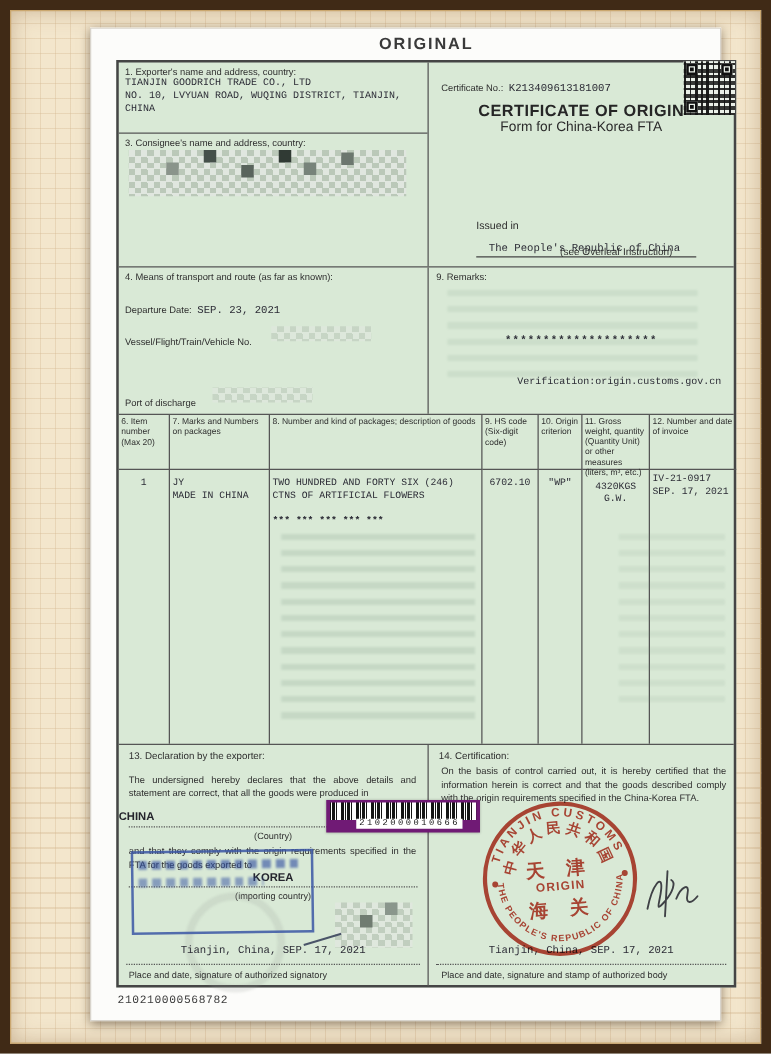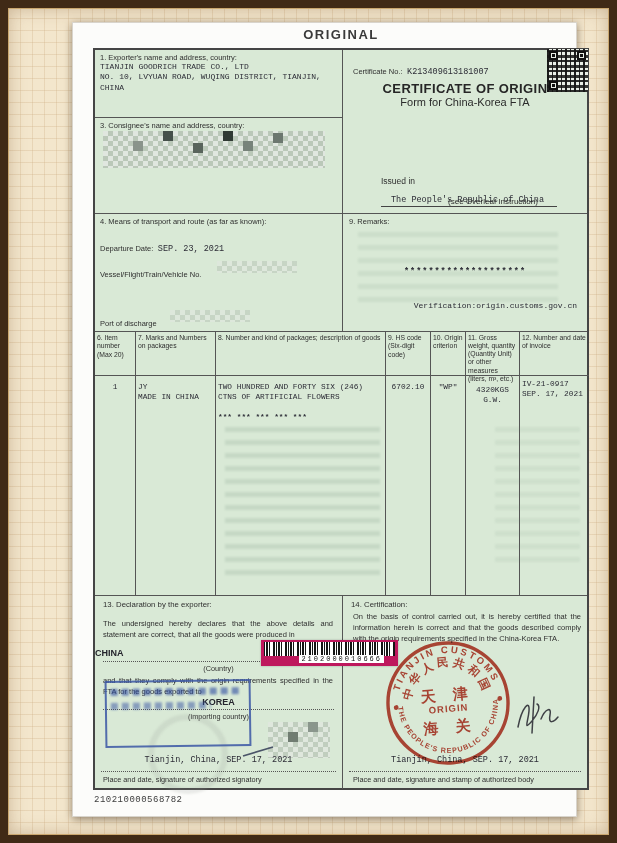--- a/index.html
+++ b/index.html
@@ -32,21 +32,21 @@
   .td{font-family:"Liberation Mono","DejaVu Sans Mono",monospace;font-size:7.8px;padding-top:7px;color:#2c2c36;}
   
   .mosaic{position:absolute;image-rendering:pixelated;
     background-image:repeating-conic-gradient(rgba(150,160,150,.45) 0 25%, rgba(225,230,224,.9) 0 50%);
     background-size:10px 10px;}
   .mcell{position:absolute;width:10px;height:10px;background:#45504a;}
   
   .ghost{position:absolute;background:repeating-linear-gradient(180deg, rgba(100,135,115,.16) 0 5px, transparent 5px 13px);
     filter:blur(.8px);}
   
-  .barcode{position:absolute;left:166px;top:590px;width:137px;height:26px;background:#be185d;z-index:3;
+  .barcode{position:absolute;left:166px;top:590px;width:123px;height:26px;background:#701a75;z-index:3;
     box-shadow:0 0 2px rgba(0,0,0,.25);}
   .bars{position:absolute;left:3px;right:3px;top:2px;height:14px;
     background:repeating-linear-gradient(90deg,#141414 0 1px,#fff 1px 2px,#141414 2px 4px,#fff 4px 5px,#141414 5px 6px,#fff 6px 9px,#141414 9px 11px,#fff 11px 12px);}
   .bar-digits{position:absolute;right:14px;top:15px;font-size:7px;letter-spacing:2px;color:#111;
     font-family:"Liberation Mono",monospace;background:#fff;padding:0 2px;}
   
   .qr{position:absolute;right:-1px;top:-1px;width:41px;height:43px;z-index:2;
     background-color:#dfe9dc;
     background-image:
       repeating-linear-gradient(90deg, rgba(20,20,20,.95) 0 2px, transparent 2px 5px, rgba(20,20,20,.9) 5px 6px, transparent 6px 9px),
@@ -66,21 +66,21 @@
 <div id="stage">
   <div class="matte"></div>
   <div class="paper">
 
     <div class="title-original">ORIGINAL</div>
 
     <div class="form">
 
       <div class="row" style="height:164px;border-bottom:1px solid #555;">
         <div class="cellL">
-          <div style="position:relative;height:68px;border-bottom:1px solid #555;box-sizing:border-box;padding:3px 5px;">
+          <div style="position:relative;height:57px;border-bottom:1px solid #555;box-sizing:border-box;padding:3px 5px;">
             <div class="lbl">1. Exporter's name and address, country:</div>
             <div class="mono" style="font-size:8px;line-height:1.3;">TIANJIN GOODRICH TRADE CO., LTD</div>
             <div class="mono" style="font-size:8px;line-height:1.3;">NO. 10, LVYUAN ROAD, WUQING DISTRICT, TIANJIN, CHINA</div>
           </div>
           <div style="position:relative;height:53px;box-sizing:border-box;padding:3px 5px;">
             <div class="lbl">3. Consignee's name and address, country:</div>
             <div class="mosaic" style="left:8px;top:13px;width:222px;height:37px;">
               <span class="mcell" style="left:60px;top:0;"></span>
               <span class="mcell" style="left:120px;top:0;background:#303a34;"></span>
               <span class="mcell" style="left:170px;top:2px;background:#6c776f;"></span>

